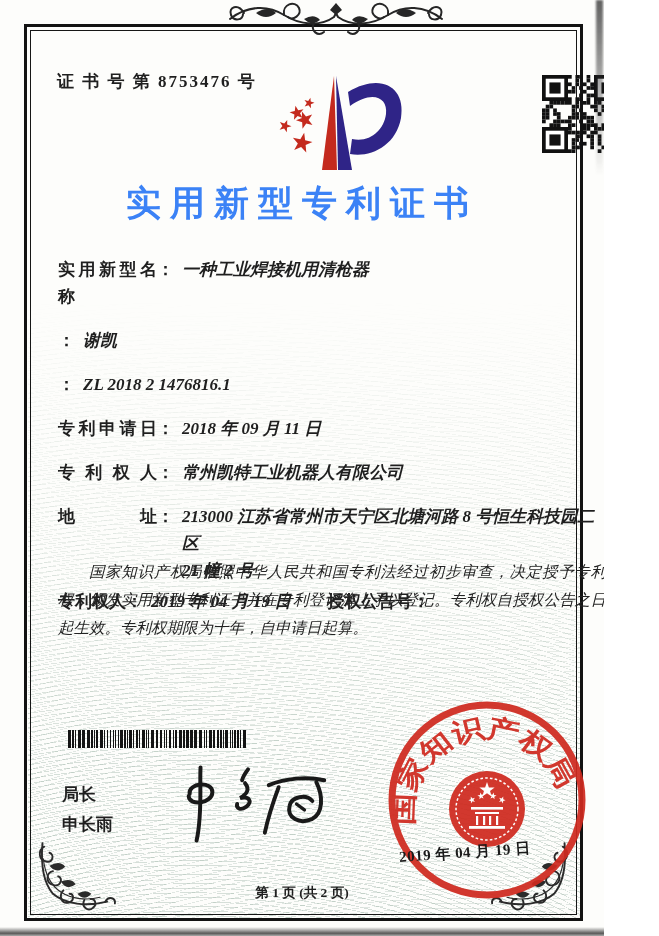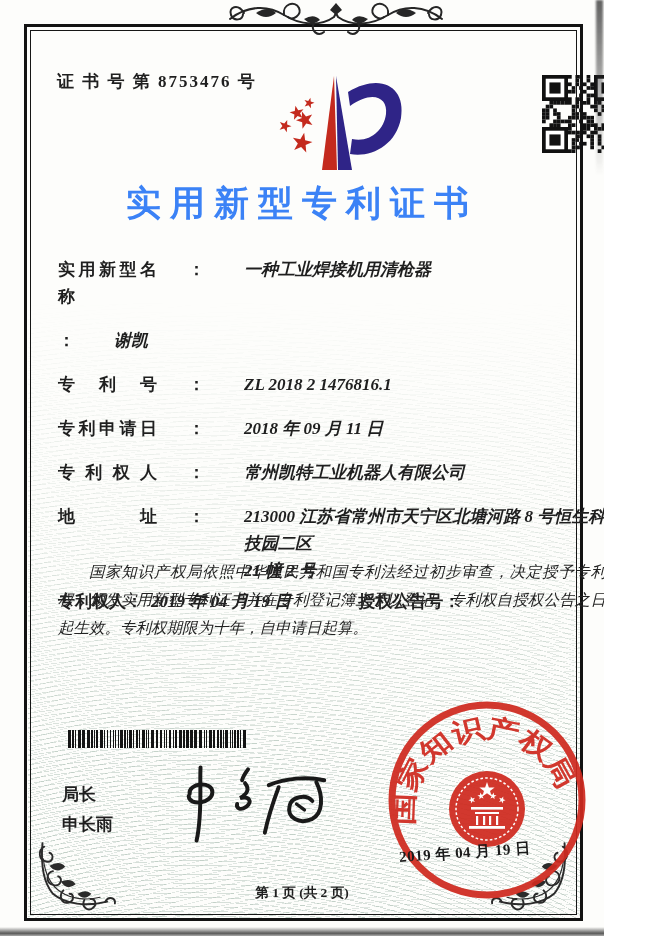--- a/index.html
+++ b/index.html
@@ -25,21 +25,21 @@
 
   .cert-no{position:absolute;left:57px;top:70px;font-size:17px;font-weight:600;letter-spacing:2px;}
 
   .logo{position:absolute;left:260px;top:50px;width:152px;height:128px;}
   .qr{position:absolute;left:542px;top:75px;width:78px;height:78px;}
 
   .title{position:absolute;left:0;right:0;top:180px;margin:0;text-align:center;
          font-size:35px;font-weight:700;letter-spacing:9px;color:#3b82f6;}
 
   .fields{position:absolute;left:58px;top:256px;width:552px;font-size:17px;line-height:27px;}
-  .frow{display:flex;margin-bottom:17px;font-weight:600;gap:31px;}
+  .frow{display:flex;margin-bottom:17px;font-weight:600;}
   .frow.addr{margin-bottom:4px;}
   .flabel{display:inline-block;width:99px;text-align:justify;text-align-last:justify;flex:none;}
   .fcolon{flex:none;margin-right:8px;}
   .fvalue{white-space:pre-line;font-style:italic;}
   .fpair{display:flex;}
   .fpair+.fpair{margin-left:36px;}
   .fpair .flabel{width:auto;text-align:left;text-align-last:auto;}
 
   .paras{position:absolute;left:58px;top:558px;width:548px;font-size:15.5px;line-height:28px;
          font-style:italic;color:#232323;}
@@ -306,21 +306,20 @@
       <div class="frow">
         <span class="flabel">实用新型名称</span>
           <span class="fcolon">：</span>
         <span class="fvalue">一种工业焊接机用清枪器</span>
       </div>
       <div class="frow">
           <span class="fcolon">：</span>
         <span class="fvalue">谢凯</span>
       </div>
       <div class="frow">
-        <span class="flabel">专利号</span>
           <span class="fcolon">：</span>
         <span class="fvalue">ZL 2018 2 1476816.1</span>
       </div>
       <div class="frow">
         <span class="flabel">专利申请日</span>
           <span class="fcolon">：</span>
         <span class="fvalue">2018 年 09 月 11 日</span>
       </div>
       <div class="frow">
         <span class="flabel">专利权人</span>

